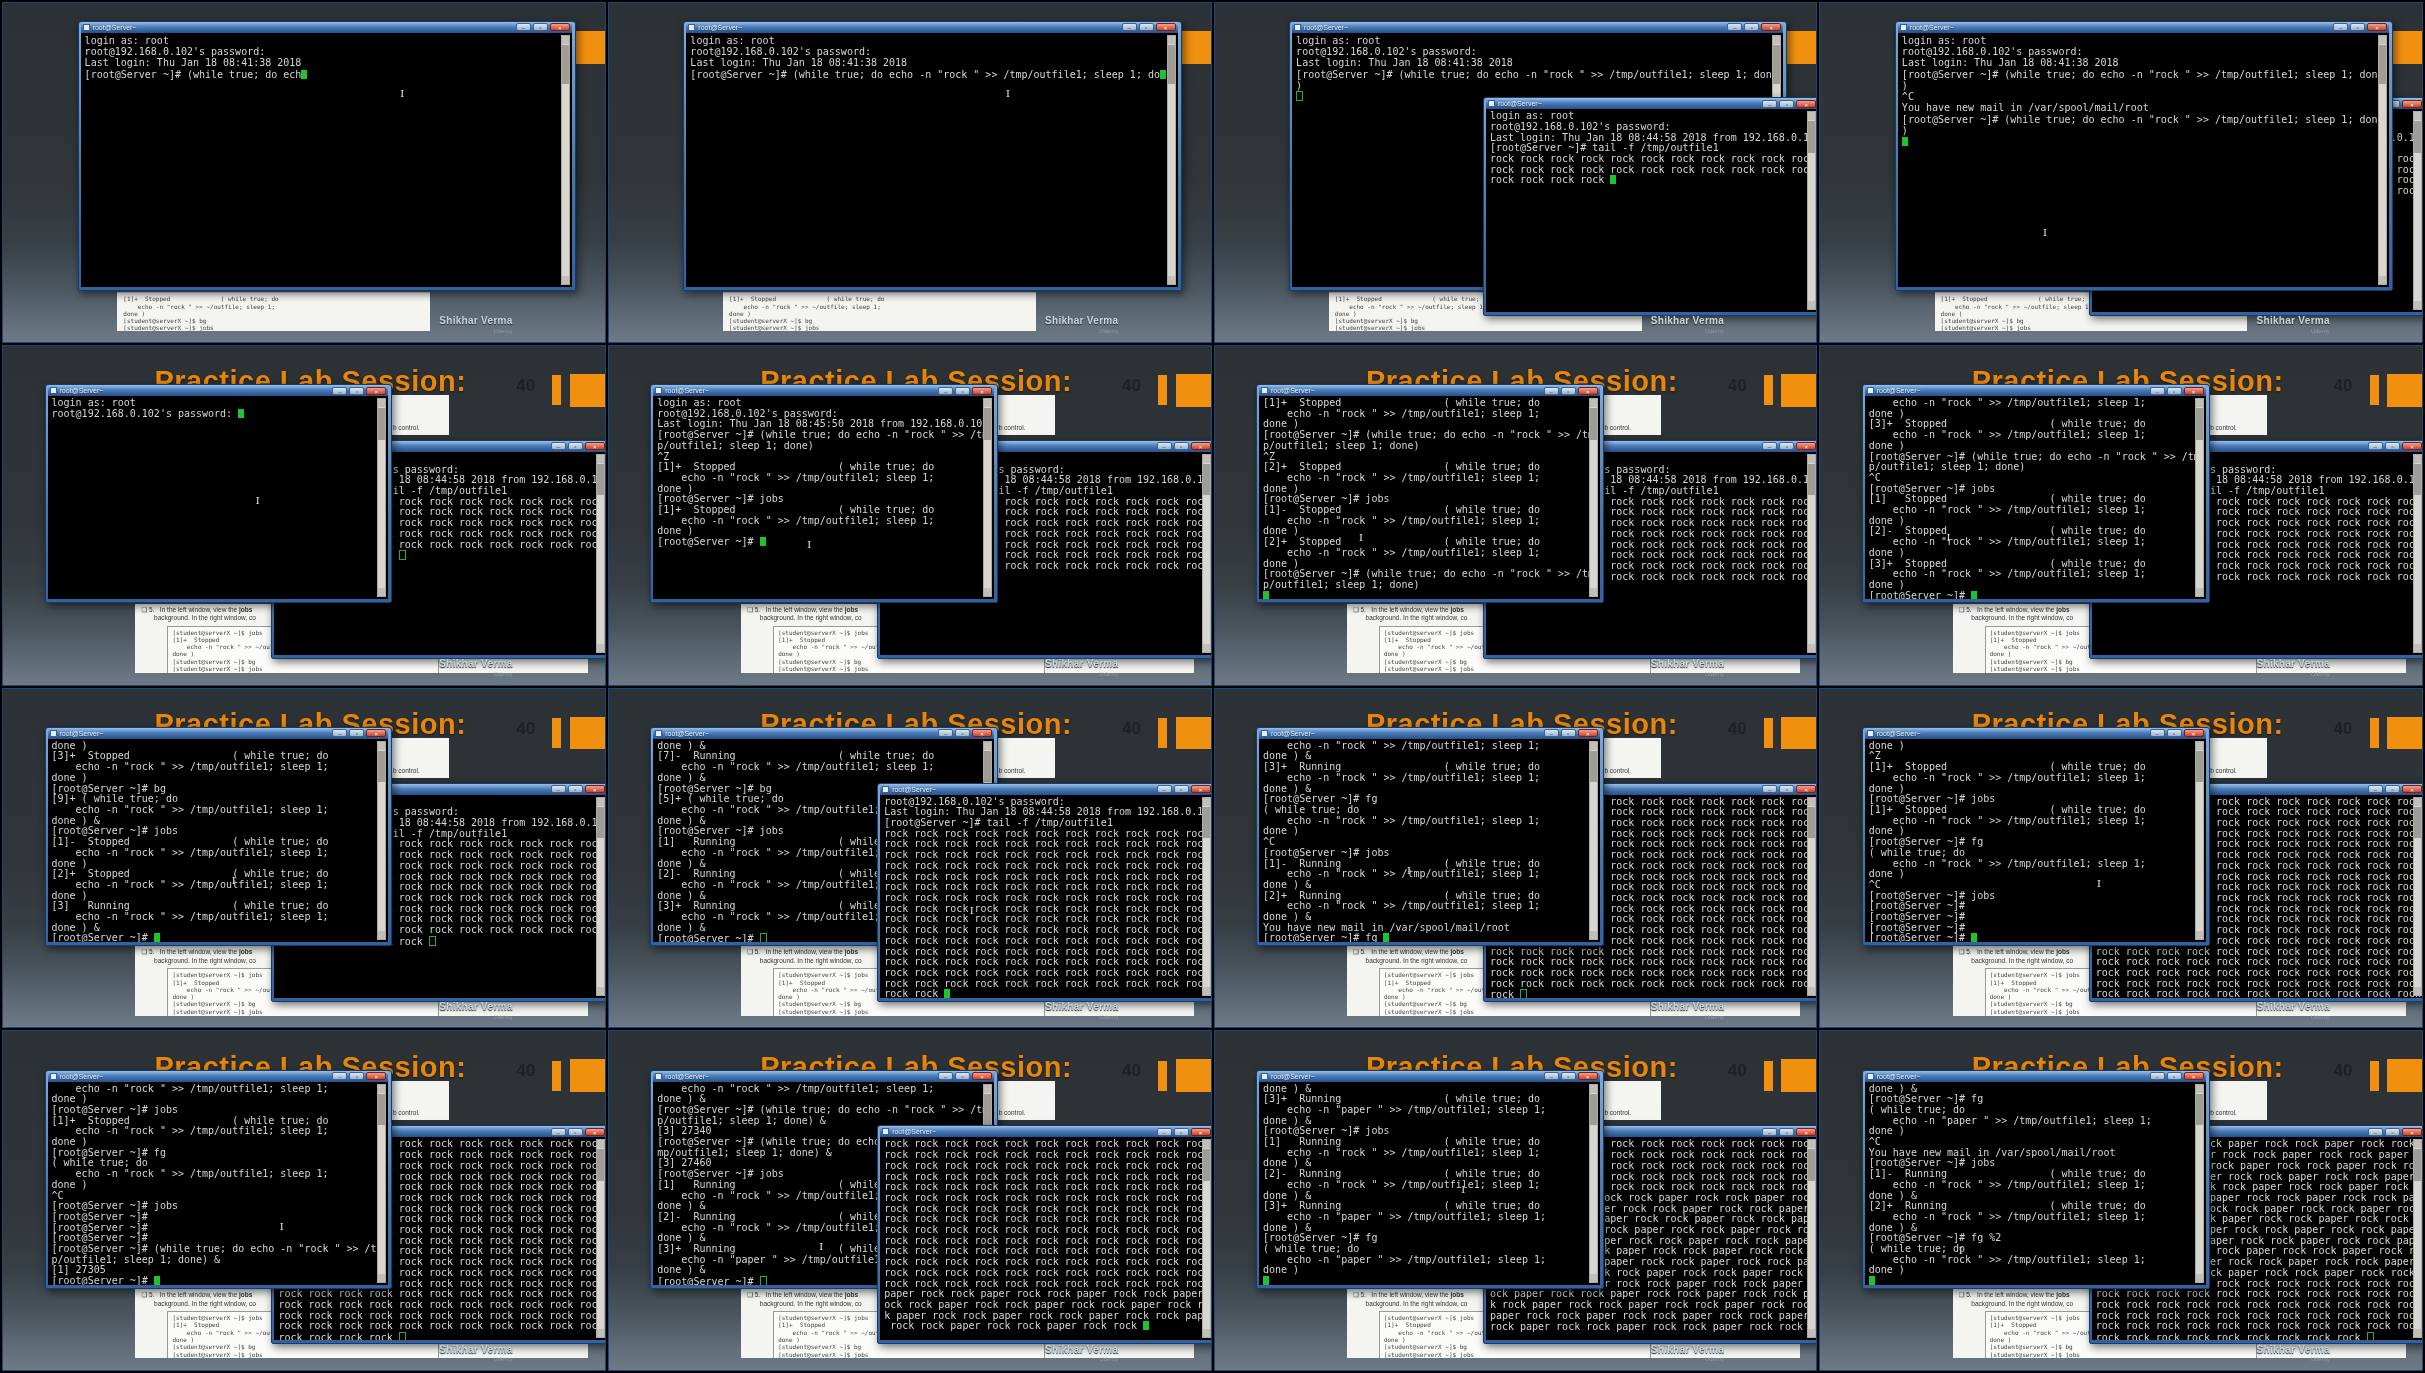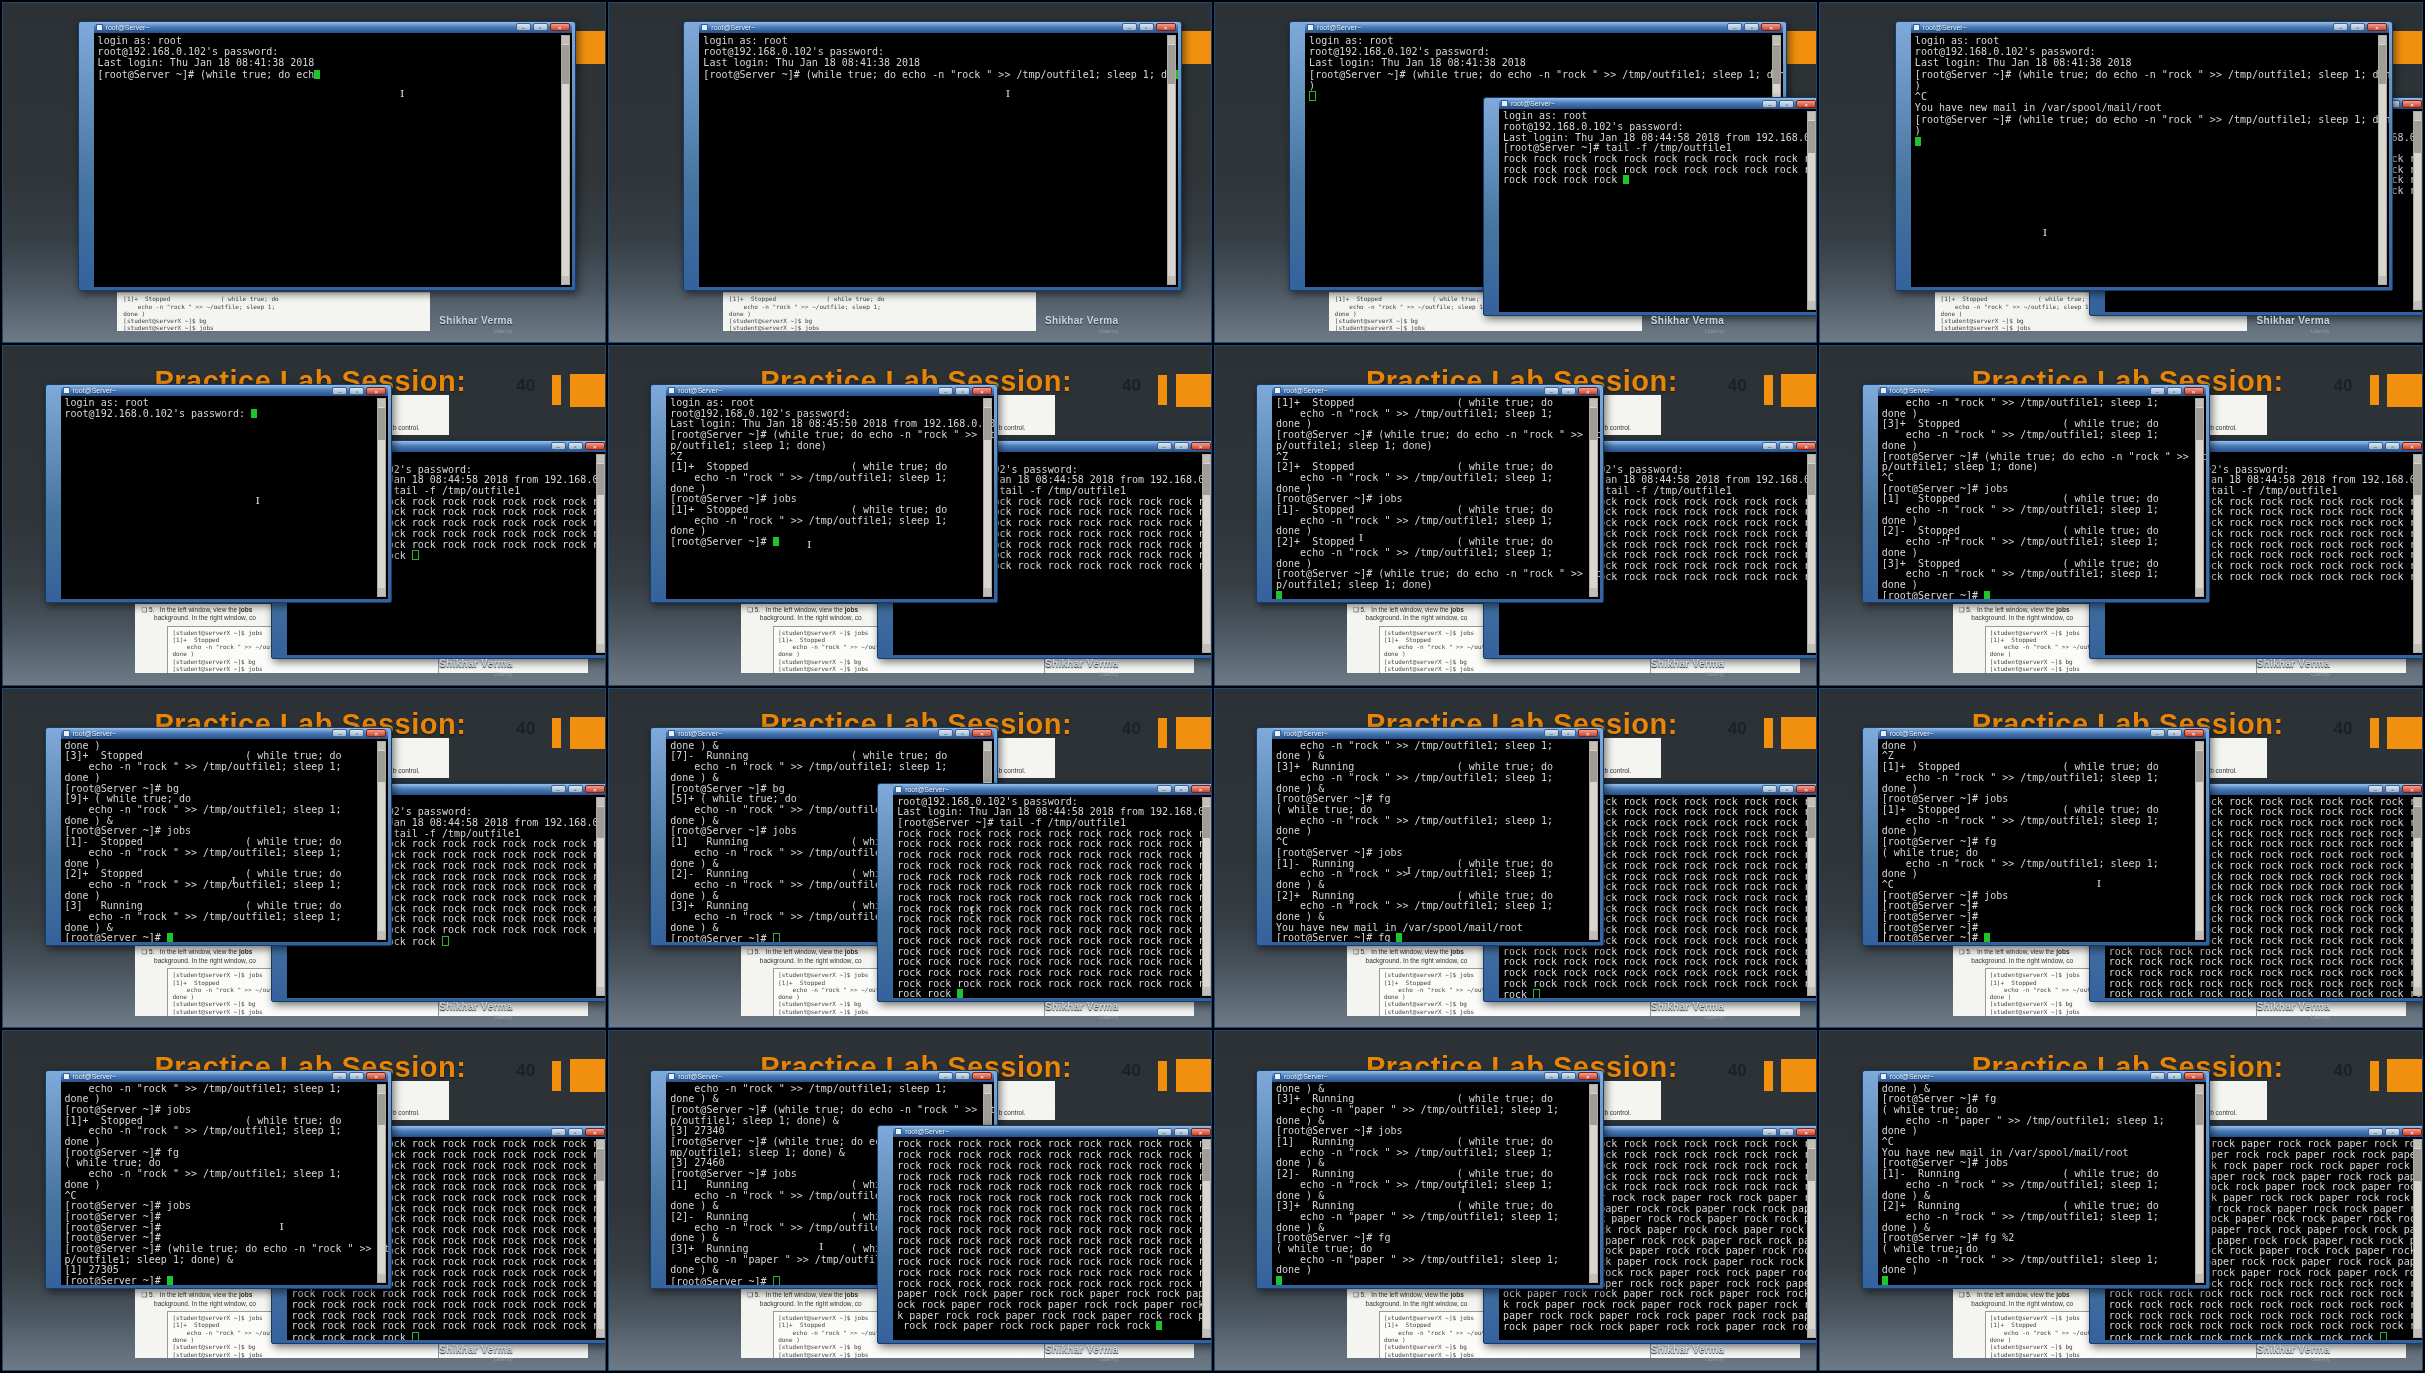--- a/index.html
+++ b/index.html
@@ -7,21 +7,21 @@
   #grid{display:grid;grid-template-columns:repeat(4,1fr);grid-template-rows:repeat(4,1fr);gap:2px;padding:2px;box-sizing:border-box;width:100%;height:100%;}
   .cell{position:relative;overflow:hidden;box-sizing:border-box;border:1px solid #1b4878;
     background:linear-gradient(to bottom,#2c3135 0%,#303539 52%,#373f45 70%,#49545d 83%,#5d6a75 92%,#6e7b86 100%);}
   .slide-title{position:absolute;left:8%;top:5.8%;width:69%;text-align:right;z-index:2;
     color:#e8860a;font-size:29px;font-weight:bold;text-shadow:0 1px 2px rgba(0,0,0,.55);letter-spacing:.5px;}
   .page-num{position:absolute;left:85.3%;top:8.9%;z-index:3;color:#1c2125;font-size:17px;font-weight:700;}
   .deco-thin{position:absolute;left:91.3%;top:8.7%;width:1.5%;height:8.8%;background:#f0900e;z-index:3;}
   .deco-wide{position:absolute;left:94.2%;top:8.3%;width:6%;height:9.7%;background:#f0900e;z-index:3;}
   
   .term{position:absolute;box-sizing:border-box;border:1px solid #133c69;border-radius:3px 3px 2px 2px;
-    background:linear-gradient(to bottom,#7fa9da 0%,#46759f 60%,#35619d 100%);padding:0 3px 3px 15px;
+    background:linear-gradient(to bottom,#7fa9da 0%,#46759f 60%,#35619d 100%);padding:0 3px 3px 2px;
     box-shadow:2px 3px 8px rgba(0,0,0,.55);}
   .t-max{left:12.4%;top:5.2%;width:82.8%;height:79.9%;}
   .t-left{left:6.9%;top:11.3%;width:57.8%;height:64.7%;}
   .t-right{left:44.6%;top:27.8%;width:56.4%;height:64.6%;}
   .z-back{z-index:10;} .z-front{z-index:20;}
   .term-bar{height:11px;display:flex;align-items:center;padding:0 2px;
     background:linear-gradient(to bottom,#9cc0e8 0%,#4a7cb8 45%,#27508a 100%);border-radius:2px 2px 0 0;}
   .term-icon{width:7px;height:7px;margin-right:3px;background:#e8eef6;border:1px solid #31619c;box-sizing:border-box;flex:none;}
   .term-title{font-size:7px;color:#f2f6fb;text-shadow:0 1px 1px #1d3c63;white-space:nowrap;flex:1;}
   .term-btns{display:flex;gap:2px;margin-left:auto;flex:none;}

